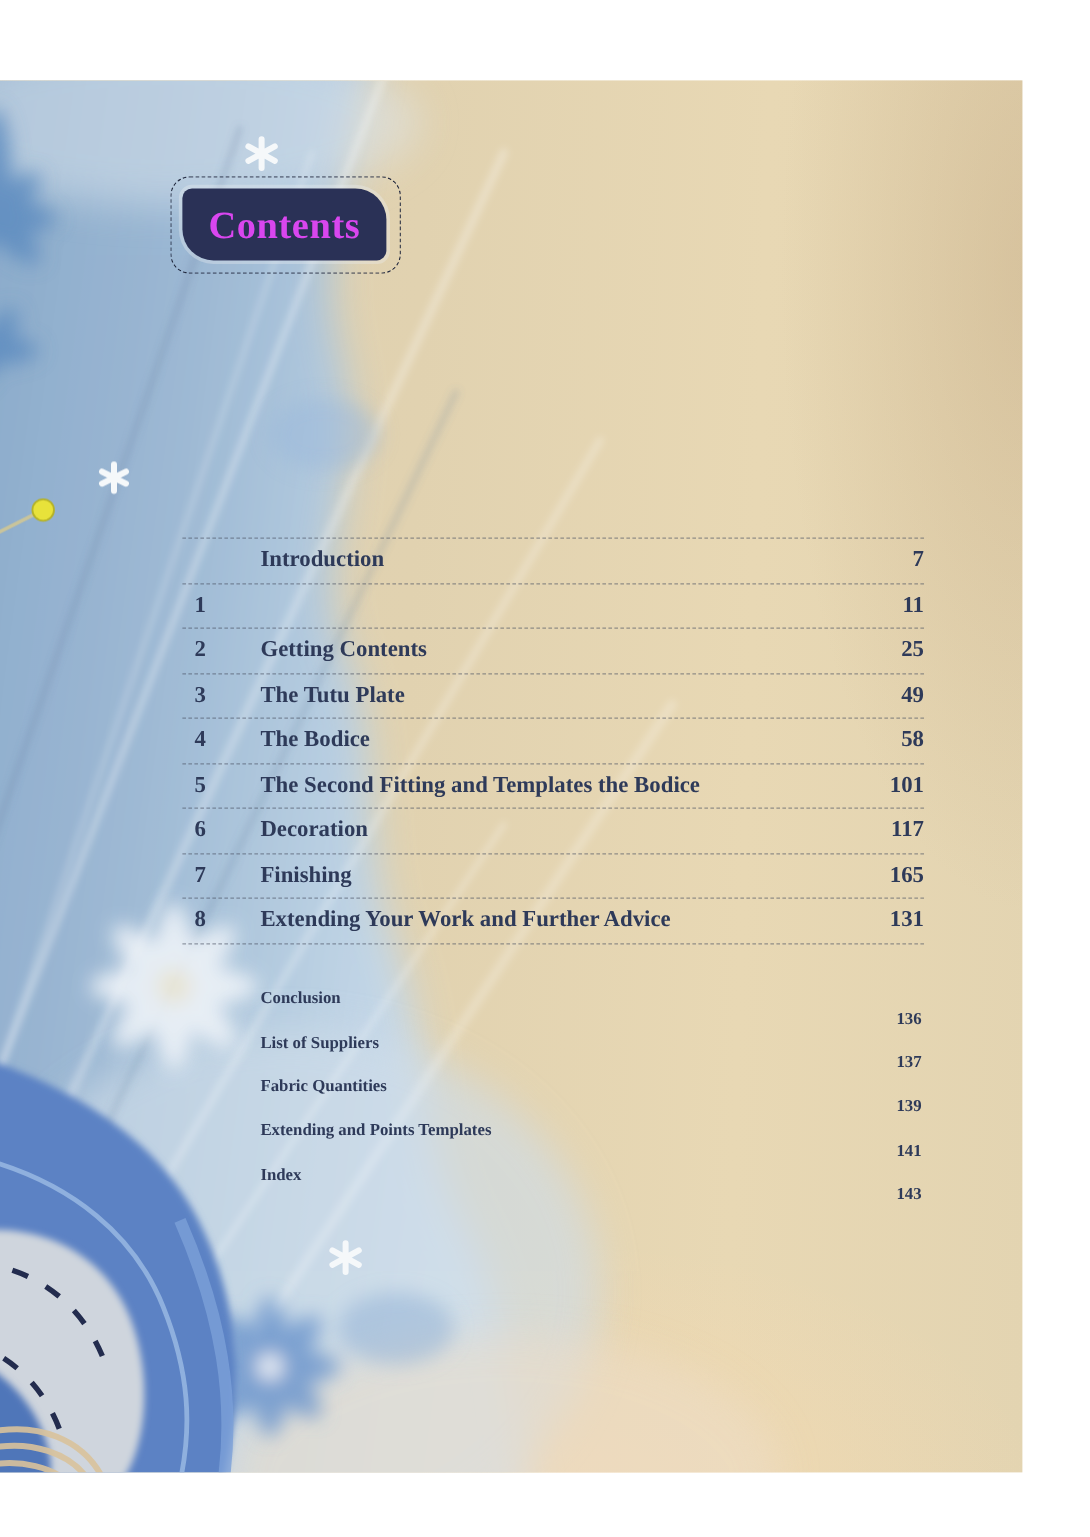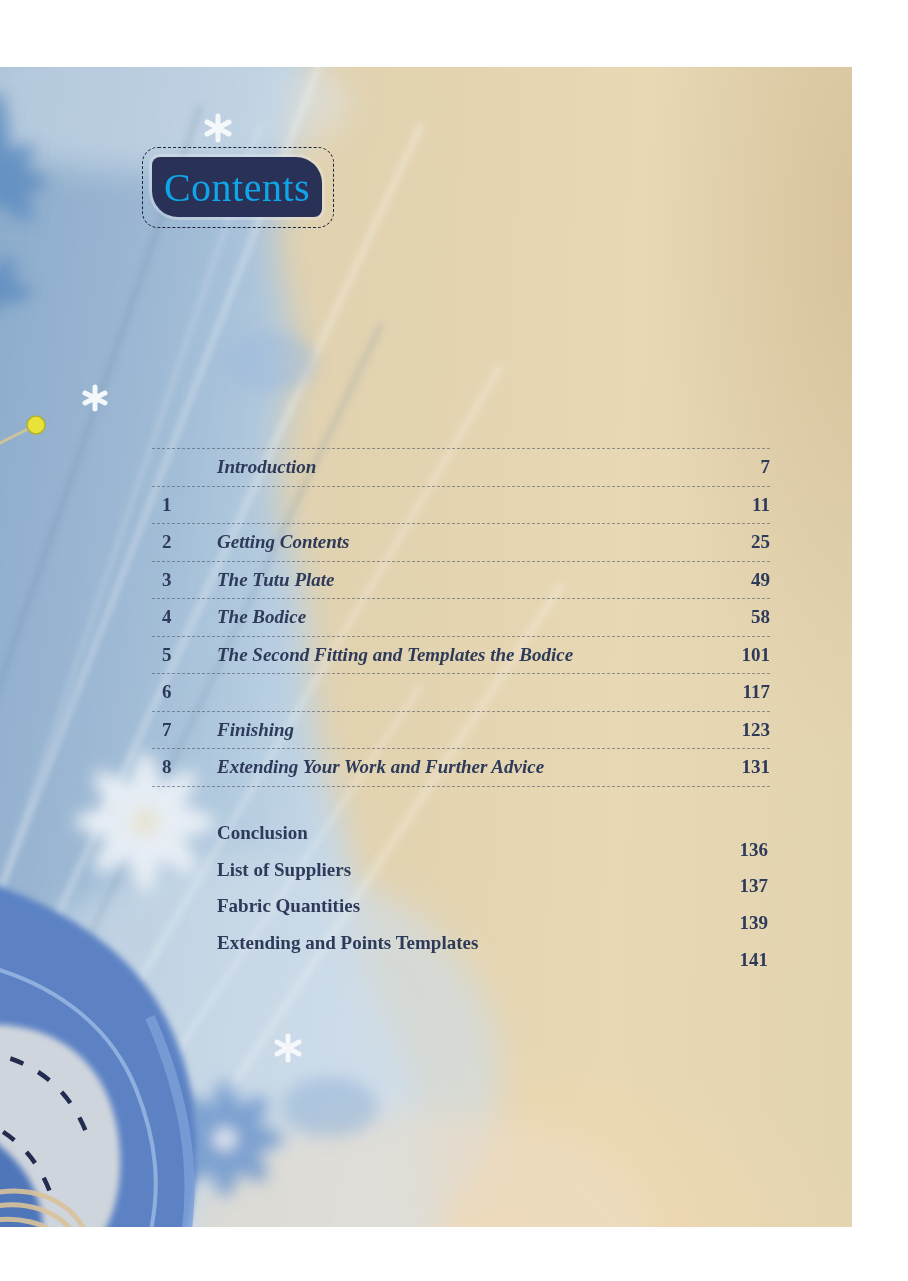--- a/index.html
+++ b/index.html
@@ -12,33 +12,33 @@
       radial-gradient(ellipse 560px 300px at 55% 102%, rgba(248,218,176,0.65), rgba(248,218,176,0) 72%),
       linear-gradient(92deg,#ddd0b2 0%,#e1d2b0 40%,#e8d8b4 72%,#e3d4b1 100%);}
   .photo svg{position:absolute;left:0;top:0;}
   
   .badge-outline{position:absolute;left:142px;top:147px;width:192px;height:81px;
       border:1.7px dashed #20273d;border-radius:16px;box-sizing:border-box;}
   .badge{position:absolute;left:152px;top:157px;width:170px;height:60px;
       background:#2a3156;border-radius:8px 26px 8px 26px;
       box-shadow:0 0 0 3px rgba(235,237,240,0.35);
       display:flex;align-items:center;justify-content:center;}
-  .badge span{color:#0ea5e9;font-size:40px;font-weight:400;letter-spacing:.5px;}
+  .badge span{color:#d946ef;font-size:32px;font-weight:700;letter-spacing:.5px;}
   
   .toc{position:absolute;left:152px;top:448px;width:618px;color:#2e3a59;
        border-bottom:1px dashed rgba(73,80,99,0.55);}
   .toc-row{display:flex;align-items:center;height:36.5px;
        border-top:1px dashed rgba(73,80,99,0.55);
        font-size:19px;font-weight:700;}
   .toc-num{width:65px;padding-left:10px;box-sizing:border-box;}
-  .toc-title{flex:1;font-style:italic;}
+  .toc-title{flex:1;}
   .toc-page{margin-left:auto;text-align:right;}
   
   .backmatter{position:absolute;left:217px;top:815px;width:551px;color:#2e3a59;}
-  .bm-row{display:flex;align-items:center;height:36.6px;font-size:19px;font-weight:700;}
+  .bm-row{display:flex;align-items:center;height:36.6px;font-size:14px;font-weight:700;}
   .bm-title{flex:1;}
   .bm-page{margin-left:auto;text-align:right;margin-top:33px;}
 </style>
 </head>
 <body>
 
 <div class="stage">
 
   <div class="photo">
     <svg width="852" height="1160" viewBox="0 0 852 1160">
@@ -177,26 +177,27 @@
       <span class="toc-title">The Bodice</span>
       <span class="toc-page">58</span>
     </div>
     <div class="toc-row">
       <span class="toc-num">5</span>
       <span class="toc-title">The Second Fitting and Templates the Bodice</span>
       <span class="toc-page">101</span>
     </div>
     <div class="toc-row">
       <span class="toc-num">6</span>
+      <span class="toc-title">Decoration</span>
       <span class="toc-page">117</span>
     </div>
     <div class="toc-row">
       <span class="toc-num">7</span>
       <span class="toc-title">Finishing</span>
-      <span class="toc-page">123</span>
+      <span class="toc-page">165</span>
     </div>
     <div class="toc-row">
       <span class="toc-num">8</span>
       <span class="toc-title">Extending Your Work and Further Advice</span>
       <span class="toc-page">131</span>
     </div>
   </div>
 
   <div class="backmatter">
     <div class="bm-row">
@@ -208,15 +209,19 @@
       <span class="bm-page">137</span>
     </div>
     <div class="bm-row">
       <span class="bm-title">Fabric Quantities</span>
       <span class="bm-page">139</span>
     </div>
     <div class="bm-row">
       <span class="bm-title">Extending and Points Templates</span>
       <span class="bm-page">141</span>
     </div>
+    <div class="bm-row">
+      <span class="bm-title">Index</span>
+      <span class="bm-page">143</span>
+    </div>
   </div>
 
 </div>
 
 </body></html>

